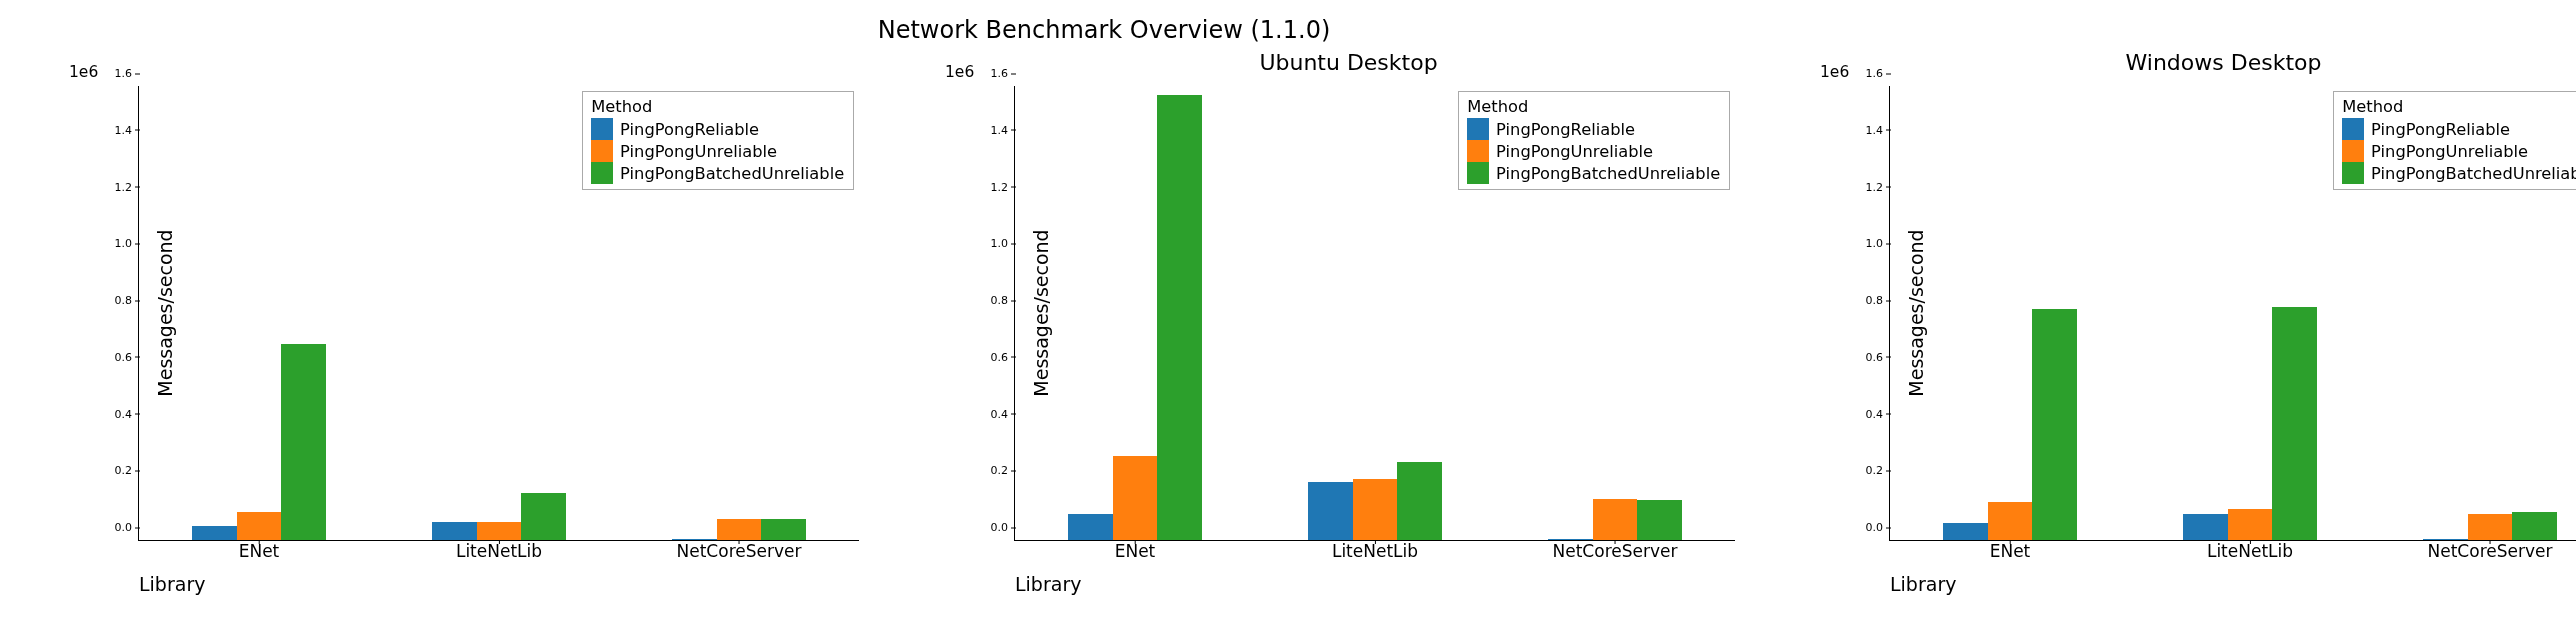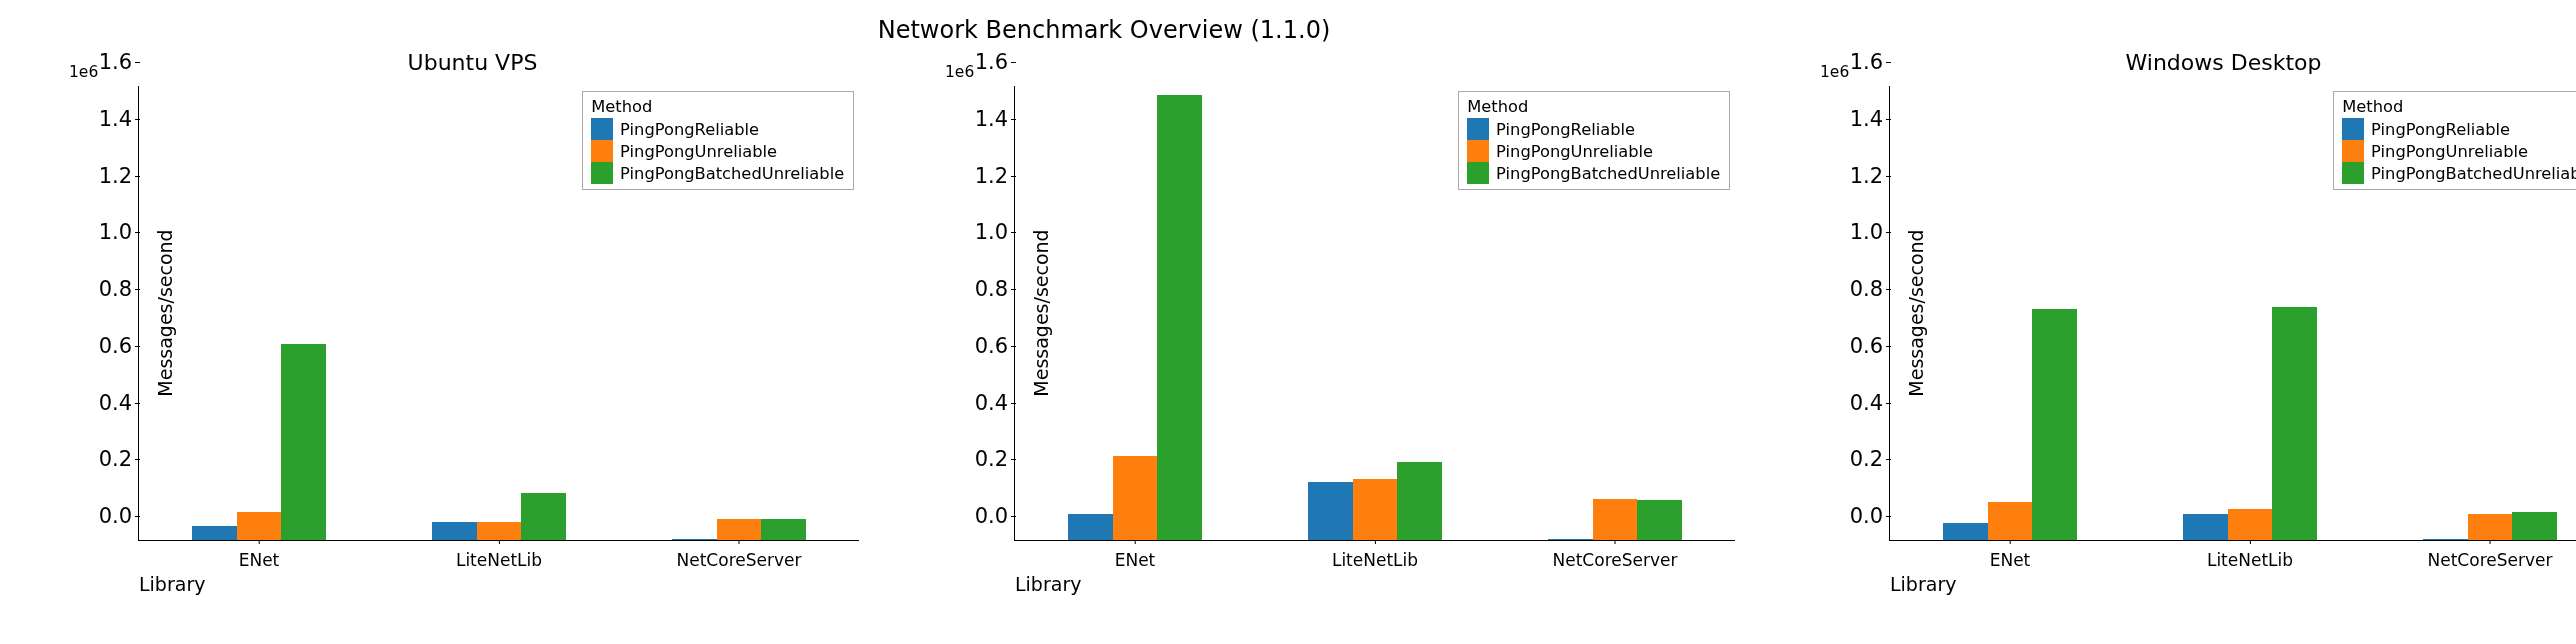--- a/index.html
+++ b/index.html
@@ -5,43 +5,42 @@
     body { margin:0; padding:0; background:#fff; font-family:"DejaVu Sans","Helvetica Neue",Arial,sans-serif; }
     .figure { width:2208px; height:644px; position:relative; }
     .suptitle { position:absolute; top:15.5px; left:0; right:0; text-align:center; font-size:24px; }
     .panel { position:absolute; top:60px; width:807px; height:550px; }
     .panel.p0 { left:69px; }
     .panel.p1 { left:945px; }
     .panel.p2 { left:1820px; }
     .plot-title { position:absolute; top:-10.3px; left:0; right:0; text-align:center; font-size:22px; }
     .exp { position:absolute; left:0; top:3.4px; font-size:15.5px; color:#000; }
     .axes { position:absolute; left:69px; top:26px; right:17px; bottom:69px; border:0.9px solid #000; border-top:none; border-right:none; }
-    .ytick { position:absolute; right:100%; transform:translateY(-50%); padding-right:6.9px; font-size:21px; white-space:nowrap; }
+    .ytick { position:absolute; right:100%; transform:translateY(-50%); padding-right:6.9px; font-size:11px; white-space:nowrap; }
     .ytick::after { content:""; position:absolute; right:-0.9px; top:50%; width:5.2px; height:0.9px; background:#000; }
-    .xtick { position:absolute; top:100%; transform:translateX(-50%); padding-top:10px; font-size:17px; white-space:nowrap; }
+    .xtick { position:absolute; top:100%; transform:translateX(-50%); padding-top:1px; font-size:17px; white-space:nowrap; }
     .xtick::before { content:""; position:absolute; left:50%; top:-0.9px; width:0.9px; height:5.2px; background:#000; }
     .bar { position:absolute; bottom:0; }
     .c0 { background:#1f77b4; }
     .c1 { background:#ff7f0e; }
     .c2 { background:#2ca02c; }
     .ylabel { position:absolute; left:-58px; top:50%; transform:translateY(-50%) rotate(-90deg); transform-origin:center; font-size:19px; white-space:nowrap; }
     .xlabel { position:absolute; left:0; right:0; bottom:-55px; text-align:left; font-size:19px; }
     .legend { position:absolute; top:5.2px; right:5.2px; border:0.9px solid #aaa; background:#fff; padding:5.2px 8.6px; font-size:16.3px; }
     .legend-title { text-align:left; margin-bottom:1.7px; }
     .legend-row { display:flex; align-items:center; gap:6.9px; }
     .legend-swatch { width:22px; height:22px; }
   </style>
 </head>
 <body>
 
 <div class="figure">
   <div class="suptitle">Network Benchmark Overview (1.1.0)</div>
 
   <div class="panel p0">
-    <div class="plot-title">Ubuntu VPS</div>
     <div class="exp">1e6</div>
     <div class="axes" id="axes-0">
       <div class="ylabel">Messages/second</div>
       <div class="xlabel">Library</div>
       <div class="legend">
         <div class="legend-title">Method</div>
         <div class="legend-row">
             <span class="legend-swatch c0"></span>
             <span>PingPongReliable</span>
           </div>
@@ -72,20 +71,21 @@
         <div class="bar c1" style="left: 13.5556%; width: 6.22222%; height: 6.25%;"></div>
         <div class="bar c1" style="left: 46.8889%; width: 6.22222%; height: 4.0625%;"></div>
         <div class="bar c1" style="left: 80.2222%; width: 6.22222%; height: 4.6875%;"></div>
         <div class="bar c2" style="left: 19.7778%; width: 6.22222%; height: 43.125%;"></div>
         <div class="bar c2" style="left: 53.1111%; width: 6.22222%; height: 10.3125%;"></div>
         <div class="bar c2" style="left: 86.4444%; width: 6.22222%; height: 4.6875%;"></div>
       </div>
   </div>
 
   <div class="panel p1">
+    <div class="plot-title">Ubuntu Desktop</div>
     <div class="exp">1e6</div>
     <div class="axes" id="axes-1">
       <div class="ylabel">Messages/second</div>
       <div class="xlabel">Library</div>
       <div class="legend">
         <div class="legend-title">Method</div>
         <div class="legend-row">
             <span class="legend-swatch c0"></span>
             <span>PingPongReliable</span>
           </div>

